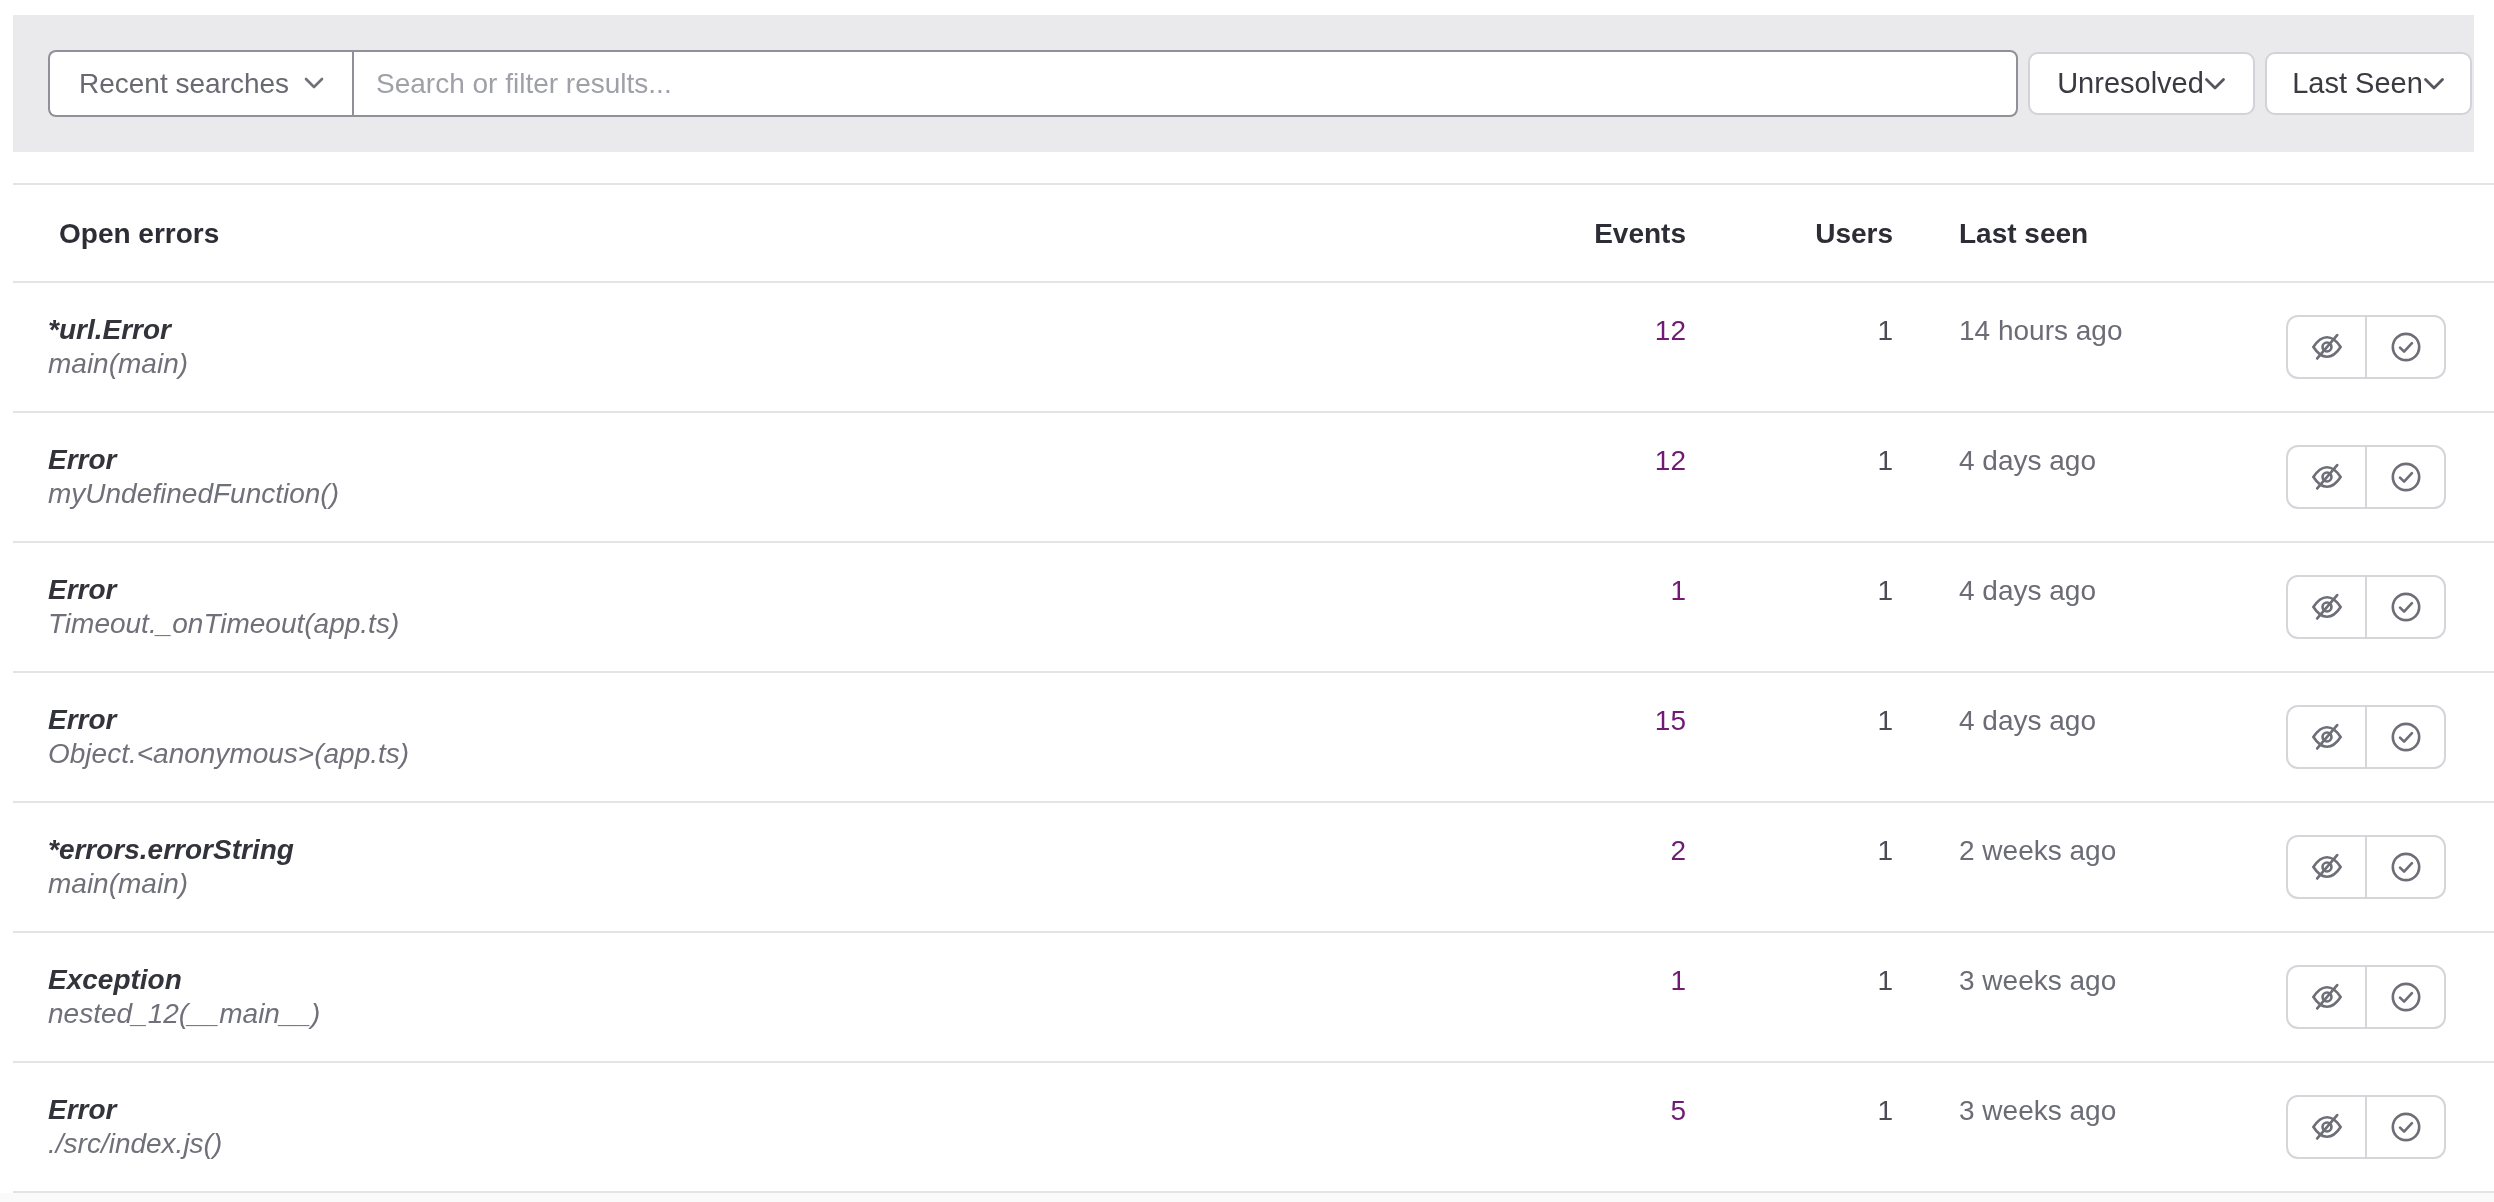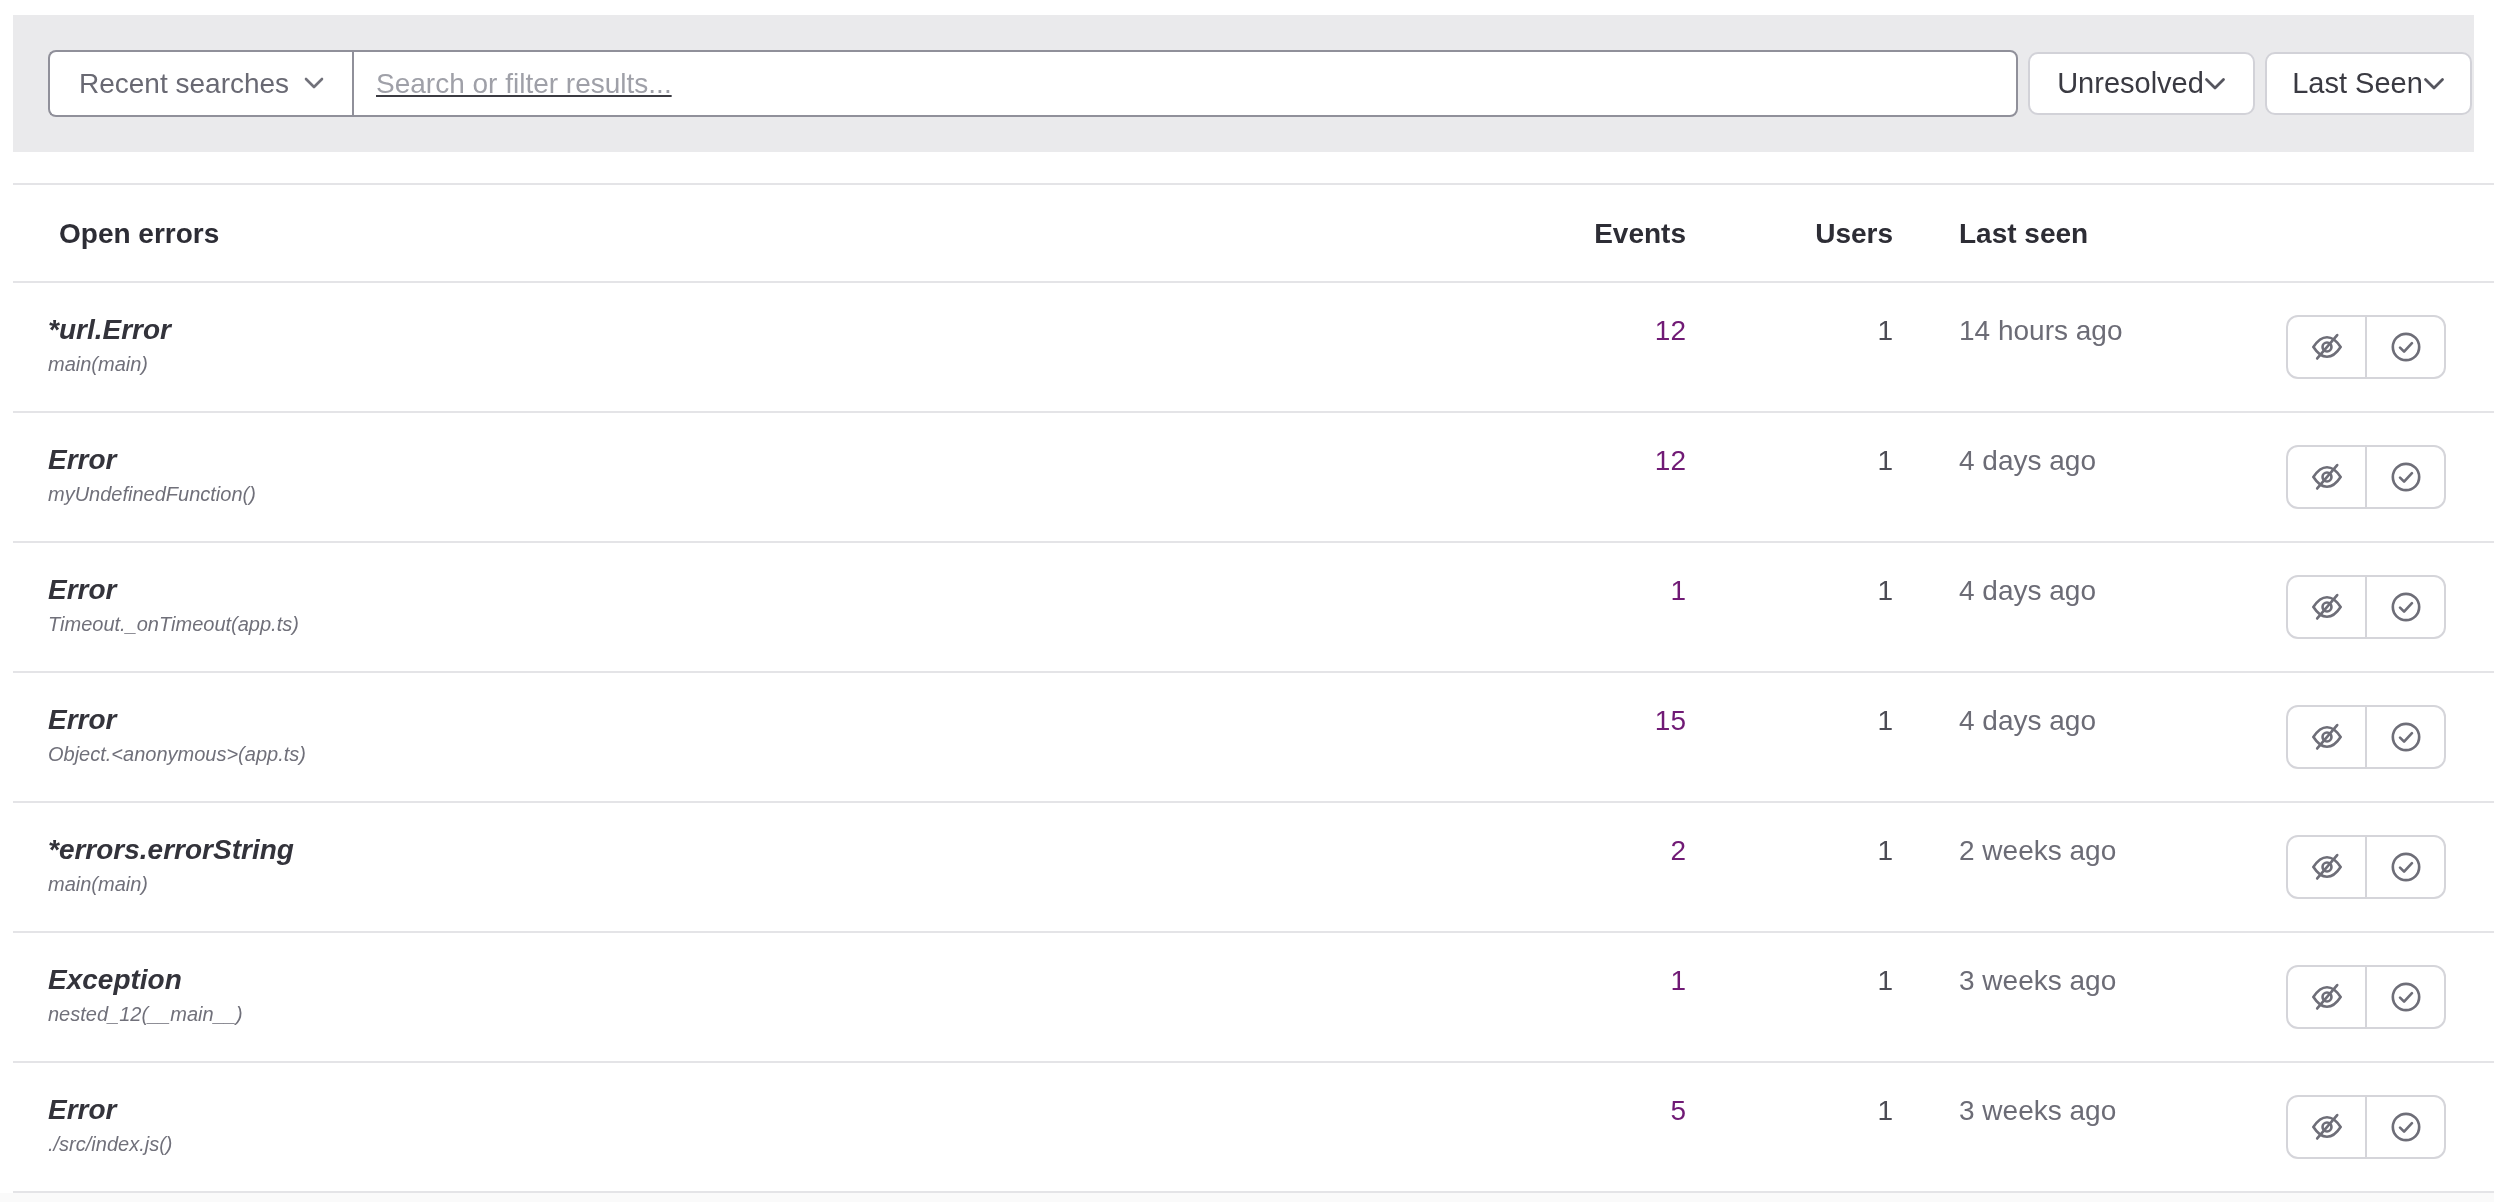--- a/index.html
+++ b/index.html
@@ -33,21 +33,20 @@
   }
   .search-input {
     flex: 1; height: 67px;
     background: #ffffff;
     border: 2px solid #90909a;
     border-radius: 0 8px 8px 0;
     font-family: "Liberation Sans", sans-serif;
     font-size: 28px; color: #3b3b42;
     padding: 0 20px 0 22px;
     outline: none;
-    text-decoration: underline;
   }
   .search-input::placeholder { color: #9fa0a8; opacity: 1; }
   .pill-btn {
     height: 63px;
     background: #ffffff;
     border: 2px solid #d2d2d8;
     border-radius: 10px;
     display: flex; align-items: center; justify-content: center; gap: 0;
     font-size: 29px; color: #3a3a42;
     margin-left: 10px;
@@ -77,21 +76,21 @@
   .h-lastseen { left: 1946px; }
 
   .row {
     height: 130px;
     border-bottom: 2px solid #e4e4e7;
     position: relative;
     background: #ffffff;
   }
   .row-titleblock { position: absolute; left: 35px; top: 30px; cursor: pointer; font-style: italic; }
   .row-title { font-size: 28px; font-weight: bold; color: #33333b; line-height: 34px; white-space: nowrap; }
-  .row-sub   { font-size: 20px; color: #70707a; line-height: 34px; white-space: nowrap; }
+  .row-sub   { font-size: 28px; color: #70707a; line-height: 34px; white-space: nowrap; }
 
   .cell { position: absolute; top: 32px; font-size: 28px; }
   .cell-events { left: 1473px; width: 200px; text-align: right; color: #701a75; }
   .cell-users  { left: 1680px; width: 200px; text-align: right; color: #4b4b54; }
   .cell-lastseen { left: 1946px; color: #6c6c76; }
 
   .actions {
     position: absolute; left: 2273px; top: 32px;
     width: 160px; height: 64px;
     background: #ffffff;

